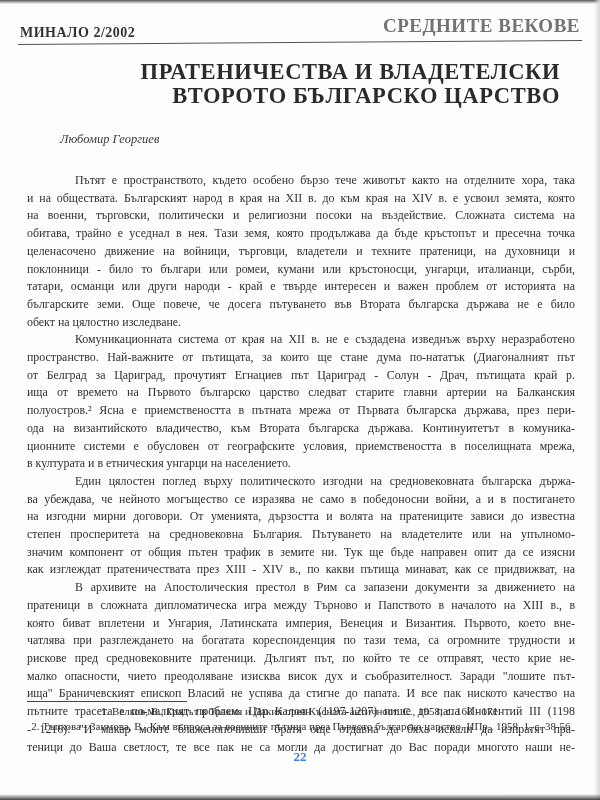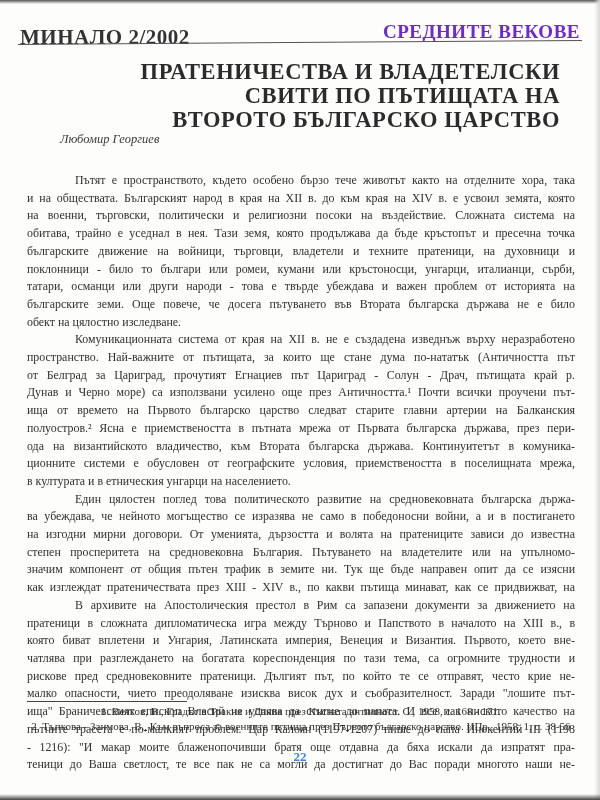--- a/index.html
+++ b/index.html
@@ -20,27 +20,27 @@
     }
     .right-edge {
       position: absolute; right: 0; top: 0; width: 6px; height: 800px;
       background: linear-gradient(90deg, rgba(0,0,0,0), #d8d8d8);
     }
     .header {
       position: absolute; left: 20px; top: 13px; width: 560px; height: 30px;
     }
     .header .left {
       position: absolute; left: 0; top: 12px;
-      font-size: 21px; font-weight: bold; letter-spacing: 0.5px;
+      font-size: 14px; font-weight: bold; letter-spacing: 0.5px;
       color: #333;
     }
     .header .right {
-      position: absolute; right: 0; top: 8px;
+      position: absolute; right: 0; top: 2px;
       font-size: 19px; font-weight: bold; letter-spacing: 0.5px;
-      color: #6d28d9;
+      color: #737373;
     }
     .header-rule {
       position: absolute; left: 18px; top: 42px; width: 564px; height: 1px;
       background: #555; transform: rotate(-0.4deg);
     }
     .title {
       position: absolute; left: 60px; top: 60px; width: 500px;
       text-align: center;
       font-size: 22.5px; font-weight: bold; line-height: 24px;
       letter-spacing: 0.6px; color: #2b2b2b;
@@ -82,45 +82,43 @@
 <div class="right-edge"></div>
 
 <div class="header">
   <span class="left">МИНАЛО  2/2002</span>
   <span class="right">СРЕДНИТЕ ВЕКОВЕ</span>
 </div>
 <div class="header-rule"></div>
 
 <div class="title">
   <div>ПРАТЕНИЧЕСТВА И ВЛАДЕТЕЛСКИ</div>
-  <div>СВИТИ ПО ПЪТИЩАТА НА</div>
   <div>ВТОРОТО БЪЛГАРСКО ЦАРСТВО</div>
 </div>
 <div class="author">Любомир Георгиев</div>
 
 <div class="body">
   <span class="line indent">Пътят е пространството, където особено бързо тече животът както на отделните хора, така</span>
   <span class="line">и на обществата. Българският народ в края на XII в. до към края на XIV в. е усвоил земята, която</span>
   <span class="line">на военни, търговски, политически и религиозни посоки на въздействие. Сложната система на</span>
   <span class="line">обитава, трайно е уседнал в нея. Тази земя, която продължава да бъде кръстопът и пресечна точка</span>
-  <span class="line">българските движение на войници,  търговци, владетели и техните пратеници, на духовници и</span>
+  <span class="line">целенасочено движение на войници,  търговци, владетели и техните пратеници, на духовници и</span>
   <span class="line">поклонници - било то българи или ромеи, кумани или кръстоносци, унгарци, италианци, сърби,</span>
-  <span class="line">татари, османци или други народи - това е твърде убеждава и важен проблем от историята на</span>
+  <span class="line">татари, османци или други народи - край е твърде интересен и важен проблем от историята на</span>
   <span class="line">българските земи. Още повече, че досега пътуването във Втората българска държава не е било</span>
   <span class="line last">обект на цялостно изследване.</span>
   <span class="line indent">Комуникационната система от края на XII в. не е създадена изведнъж върху неразработено</span>
-  <span class="line">пространство. Най-важните от пътищата, за които ще стане дума по-нататък (Античността път</span>
+  <span class="line">пространство. Най-важните от пътищата, за които ще стане дума по-нататък (Диагоналният път</span>
   <span class="line">от Белград  за Цариград, прочутият Егнациев път Цариград - Солун - Драч, пътищата край р.</span>
-  <span class="line">Дунав и Черно море) са използвани усилено още през Античността.¹ Почти всички проучени път-</span>
   <span class="line">ища от времето на Първото българско царство следват старите главни артерии на Балканския</span>
   <span class="line">полуостров.² Ясна е приемствеността в пътната мрежа от Първата българска държава, през пери-</span>
   <span class="line">ода на византийското владичество, към Втората българска държава. Континуитетът в комуника-</span>
   <span class="line">ционните системи е обусловен от географските условия, приемствеността в поселищната мрежа,</span>
   <span class="line last">в културата и в етническия унгарци на населението.</span>
-  <span class="line indent">Един цялостен поглед това политическото развитие на средновековната българска държа-</span>
+  <span class="line indent">Един цялостен поглед върху политическото изгодни на средновековната българска държа-</span>
   <span class="line">ва убеждава, че нейното могъщество се изразява не само в победоносни войни, а и в постигането</span>
   <span class="line">на изгодни мирни договори. От уменията, дързостта и волята на пратениците зависи до известна</span>
   <span class="line">степен просперитета на средновековна България. Пътуването на владетелите или на упълномо-</span>
   <span class="line">значим компонент от общия пътен трафик в земите ни. Тук ще бъде направен опит да се изясни</span>
   <span class="line">как изглеждат пратеничествата през XIII - XIV в., по какви пътища минават, как се придвижват, на</span>
   <span class="line indent">В архивите на Апостолическия престол в Рим са запазени документи за движението на</span>
   <span class="line">пратеници в сложната дипломатическа игра между Търново и Папството в началото на XIII в., в</span>
   <span class="line">която биват вплетени  и Унгария, Латинската империя, Венеция и Византия. Първото, което вне-</span>
   <span class="line">чатлява при разглеждането на богатата кореспонденция по тази тема, са огромните трудности и</span>
   <span class="line">рискове пред средновековните пратеници. Дългият път, по който те се отправят, често крие не-</span>

